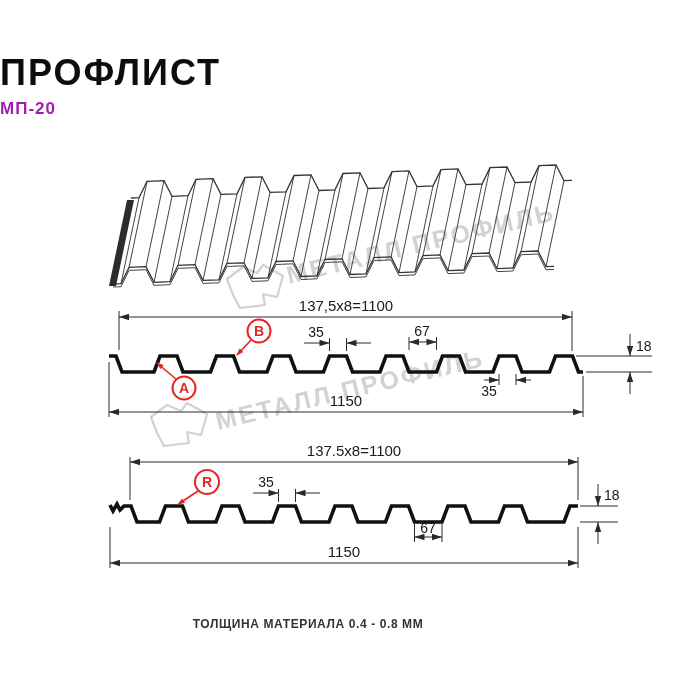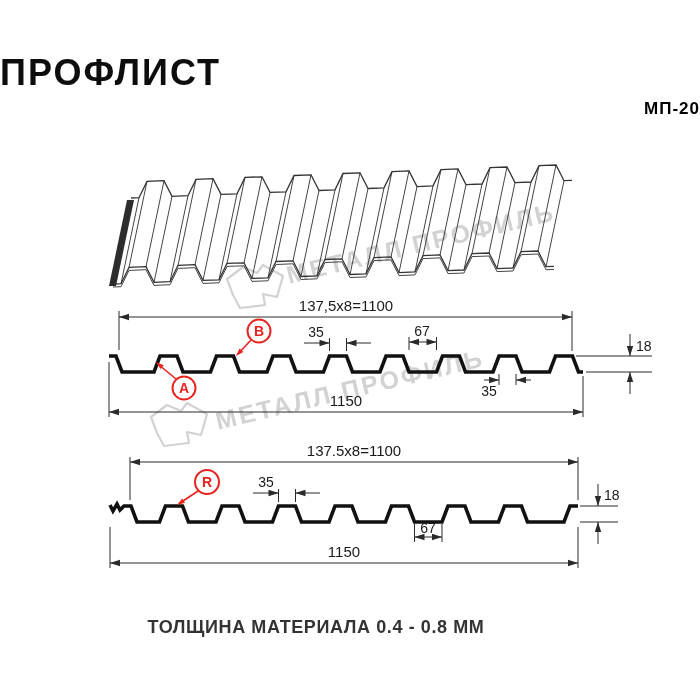--- a/index.html
+++ b/index.html
@@ -11,26 +11,26 @@
   html,body{margin:0;padding:0;background:#fff;}
   #stage{
     position:relative;width:700px;height:700px;background:var(--bg);
     font-family:"Liberation Sans",sans-serif;overflow:hidden;
   }
   #title{
     position:absolute;top:52px;left:0;width:700px;
     font-size:36px;font-weight:800;letter-spacing:2px;color:#0d0d0d;
   }
   #subtitle{
-    position:absolute;top:99px;left:0;width:700px;text-align:right;
-    font-size:17px;font-weight:700;letter-spacing:1px;color:#000000;
+    position:absolute;top:99px;left:0;width:700px;text-align:left;
+    font-size:17px;font-weight:700;letter-spacing:1px;color:#a21caf;
   }
   #footer{
-    position:absolute;top:617px;left:12px;width:608px;text-align:center;
-    font-size:18px;font-weight:700;letter-spacing:0.6px;color:#333;
+    position:absolute;top:617px;left:4px;width:608px;text-align:center;
+    font-size:12px;font-weight:700;letter-spacing:0.6px;color:#333;
   }
   svg#dw{position:absolute;left:0;top:0;}
   .thin{stroke:#2a2a2a;stroke-width:1;fill:none;}
   .profile{stroke:#111;stroke-width:3.6;fill:none;stroke-linejoin:miter;}
   .sheet{stroke:#333;stroke-width:1.3;fill:none;stroke-linejoin:miter;}
   .sheet-thin{stroke:#444;stroke-width:1;fill:none;}
   .cap{fill:#2d2d2d;stroke:none;}
   .ah{fill:#2a2a2a;stroke:none;}
   .red-ah{fill:var(--red);stroke:none;}
   .red-ln{stroke:var(--red);stroke-width:1.6;fill:none;}

